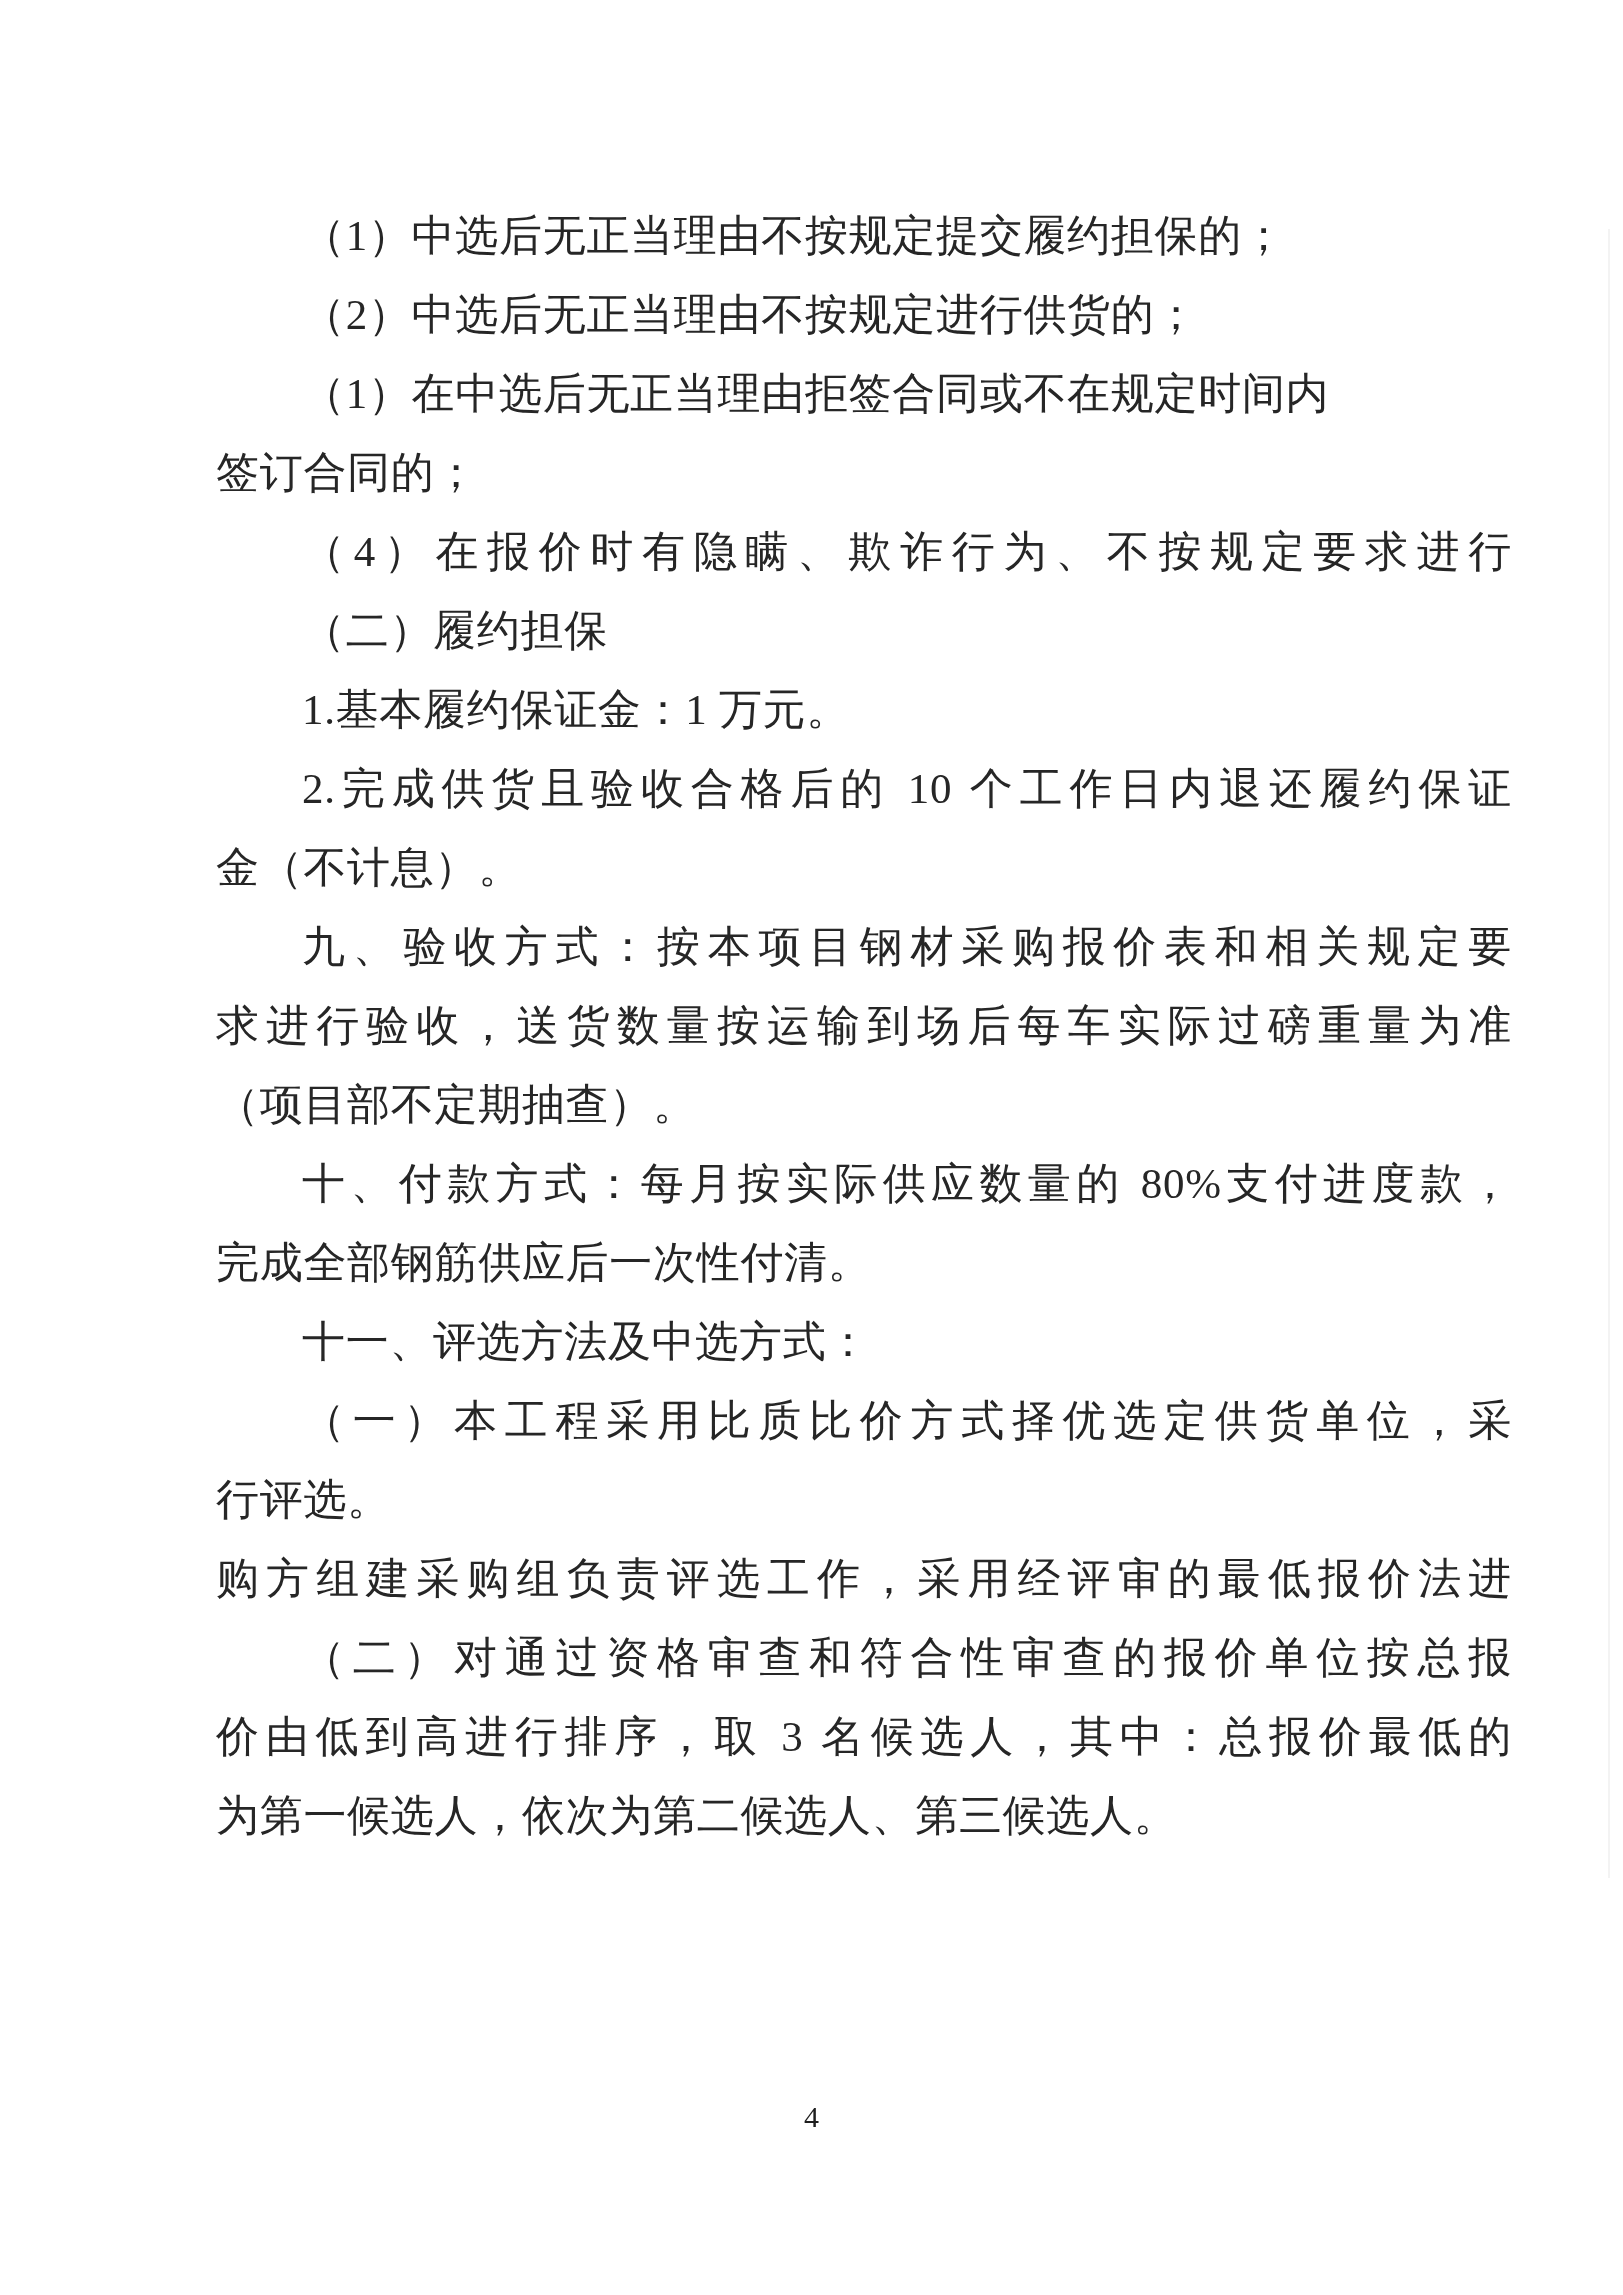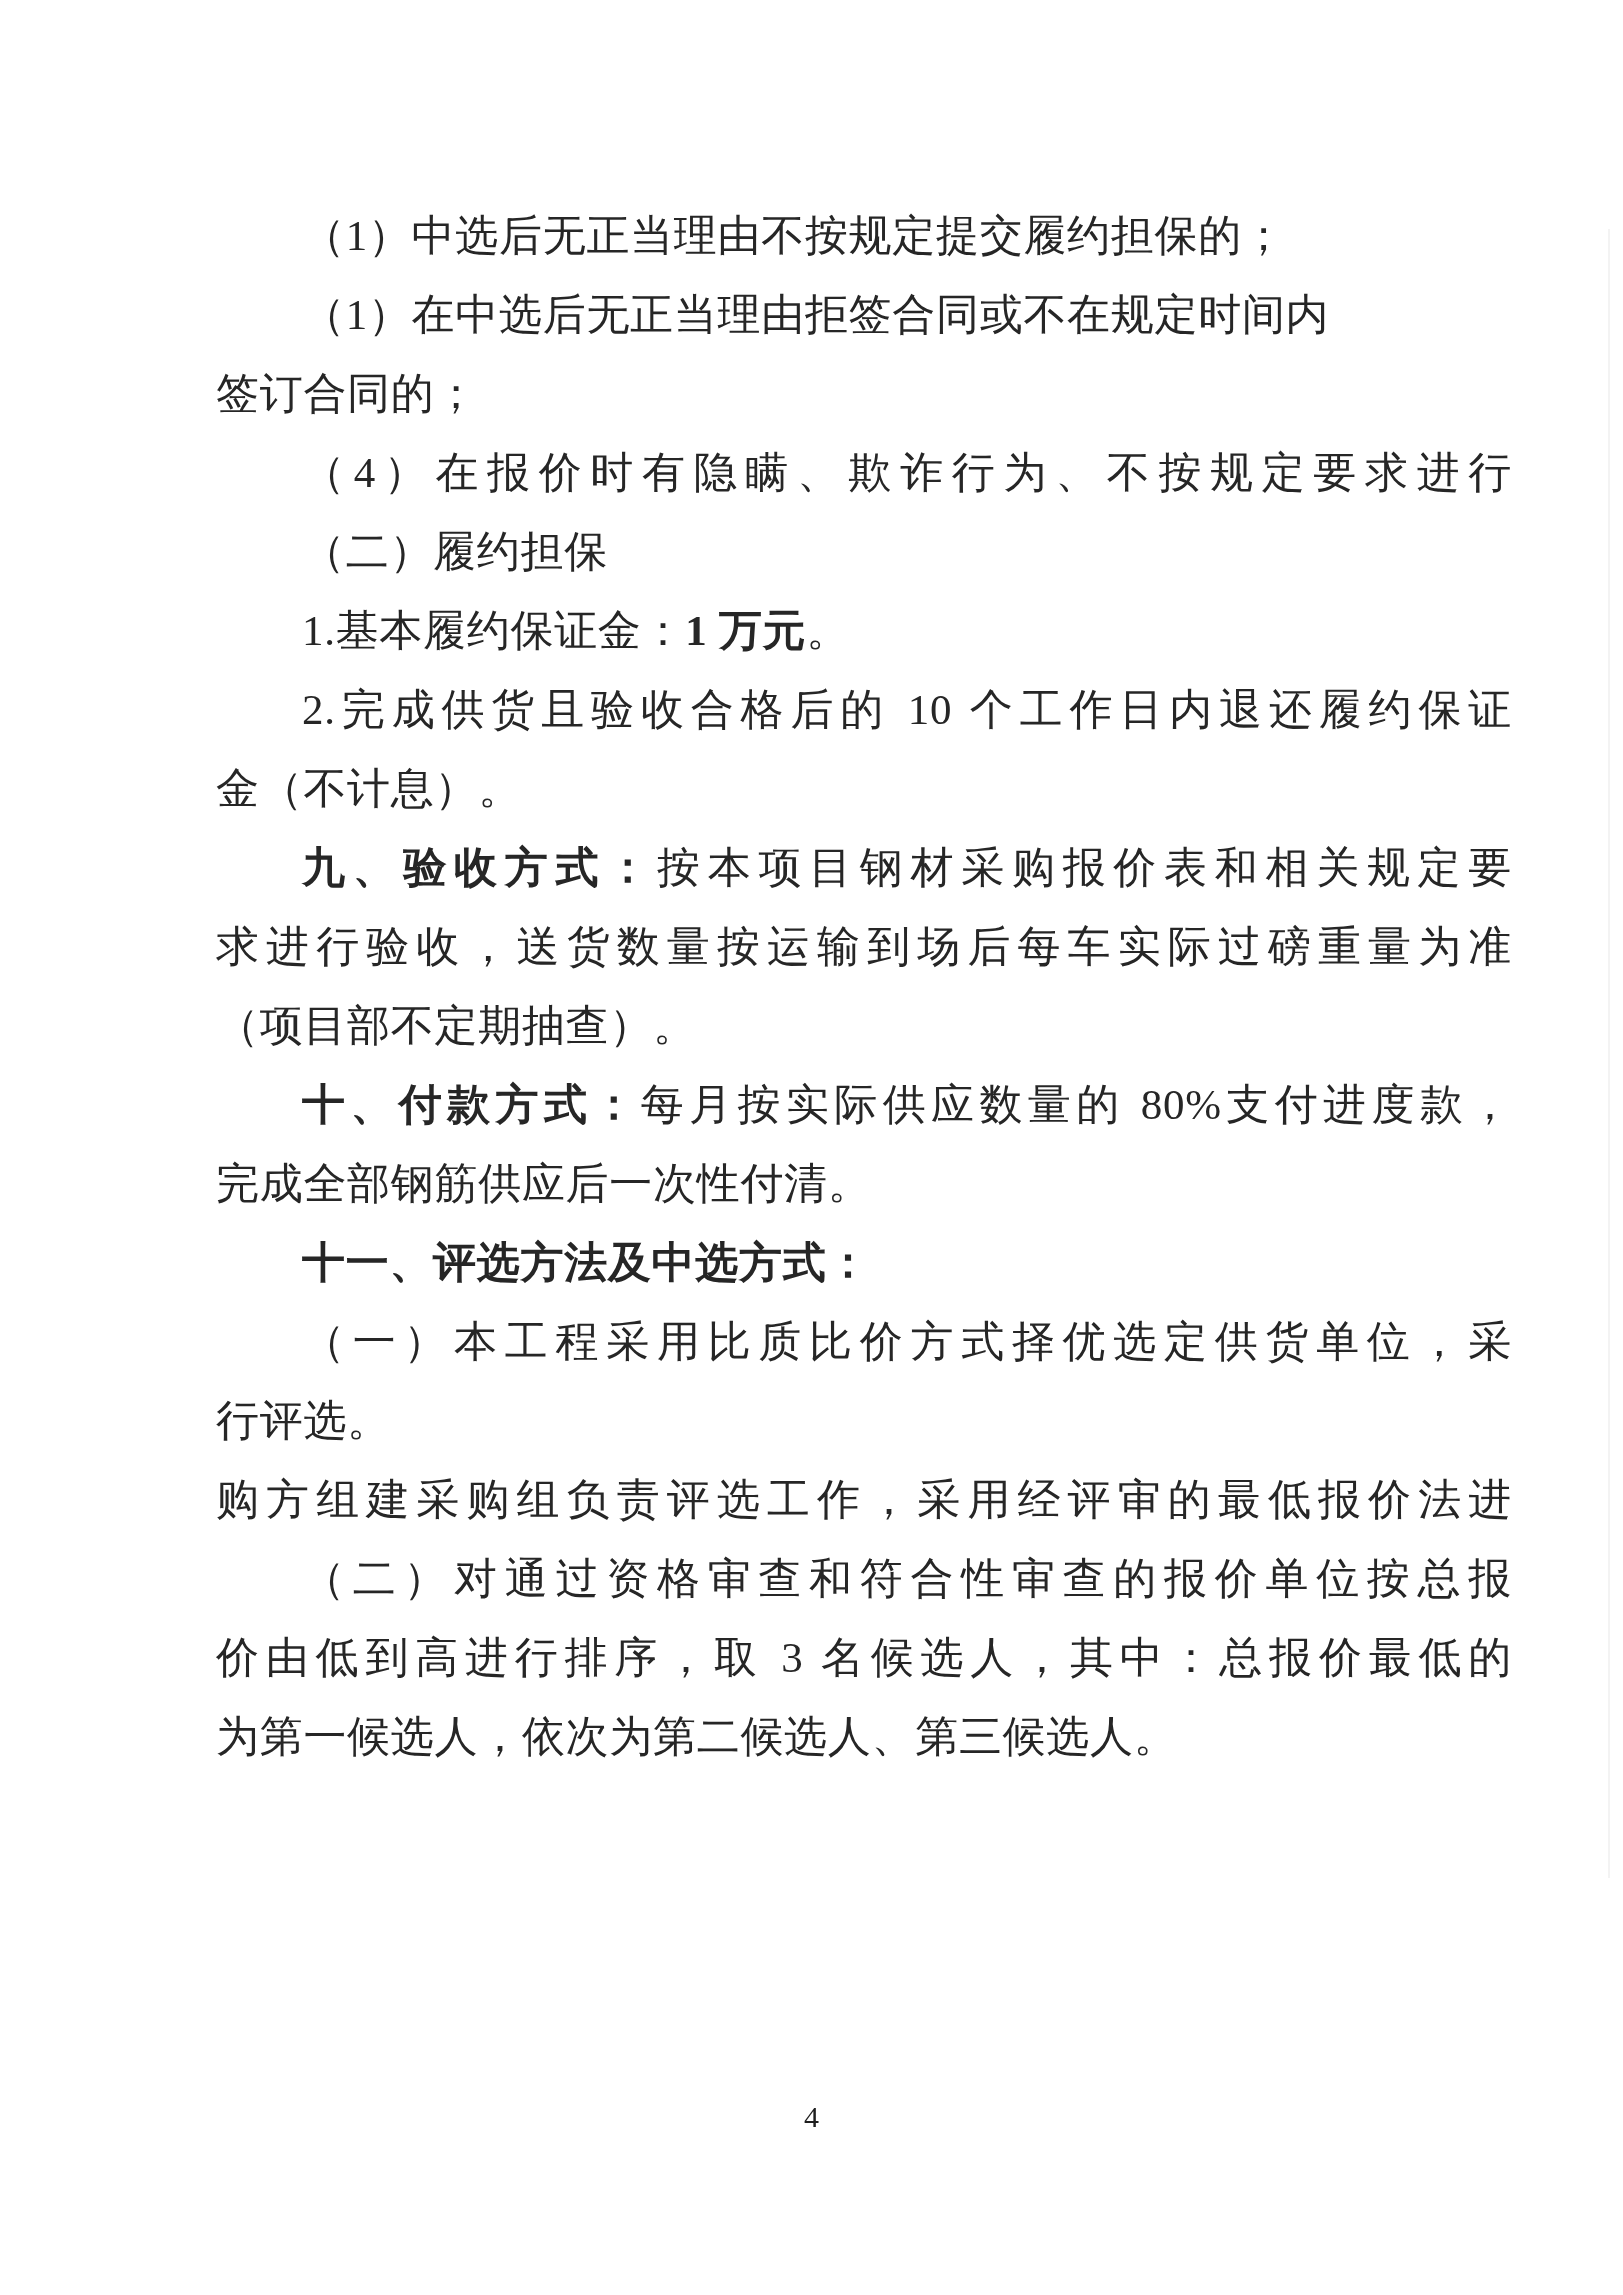--- a/index.html
+++ b/index.html
@@ -36,21 +36,21 @@
   .line.justify {
     white-space: normal;
     text-align: justify;
     text-align-last: justify;
     text-justify: inter-character;
   }
   .line.indent {
     padding-left: 86px;
   }
   .seg.bold {
-    font-weight: bold;
+    font-weight: normal;
   }
   .page-number {
     position: absolute;
     top: 2100px;
     left: 0;
     width: 1623px;
     text-align: center;
     font-size: 30px;
     color: #1e1e1e;
   }
@@ -62,20 +62,21 @@
     height: 1649px;
     background: rgba(80, 80, 80, 0.07);
   }
 </style>
 </head>
 <body>
 
 <div class="page">
   <div id="doc-lines" class="content">
       <div class="line indent"><span class="seg">（1）中选后无正当理由不按规定提交履约担保的；</span></div>
+      <div class="line indent"><span class="seg">（2）中选后无正当理由不按规定进行供货的；</span></div>
       <div class="line indent"><span class="seg">（1）在中选后无正当理由拒签合同或不在规定时间内</span></div>
       <div class="line"><span class="seg">签订合同的；</span></div>
       <div class="line indent justify"><span class="seg">（4）在报价时有隐瞒、欺诈行为、不按规定要求进行</span></div>
       <div class="line indent"><span class="seg">（二）履约担保</span></div>
       <div class="line indent"><span class="seg">1.基本履约保证金：</span><span class="seg bold">1 万元</span><span class="seg">。</span></div>
       <div class="line indent justify"><span class="seg">2.完成供货且验收合格后的 10 个工作日内退还履约保证</span></div>
       <div class="line"><span class="seg">金（不计息）。</span></div>
       <div class="line indent justify"><span class="seg bold">九、验收方式：</span><span class="seg">按本项目钢材采购报价表和相关规定要</span></div>
       <div class="line justify"><span class="seg">求进行验收，送货数量按运输到场后每车实际过磅重量为准</span></div>
       <div class="line"><span class="seg">（项目部不定期抽查）。</span></div>

